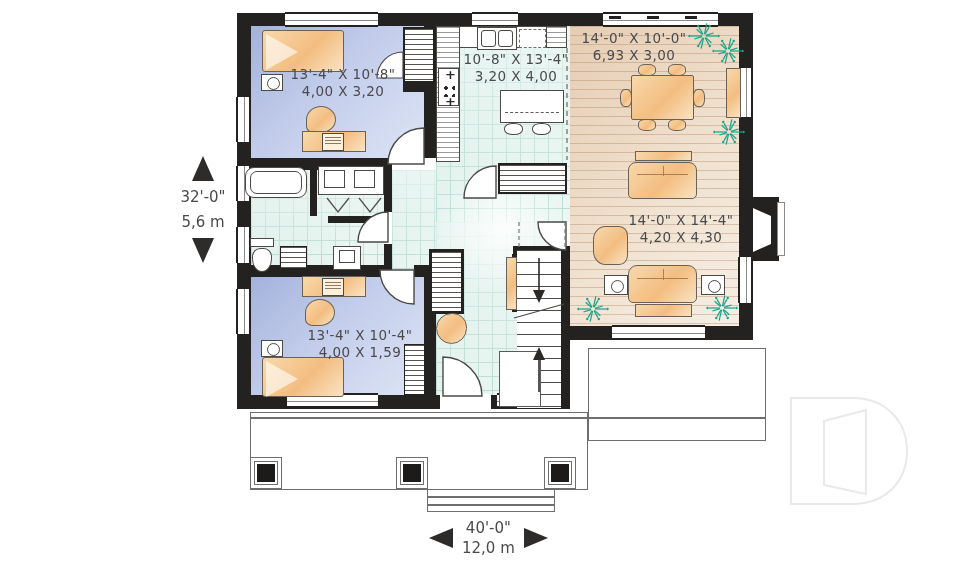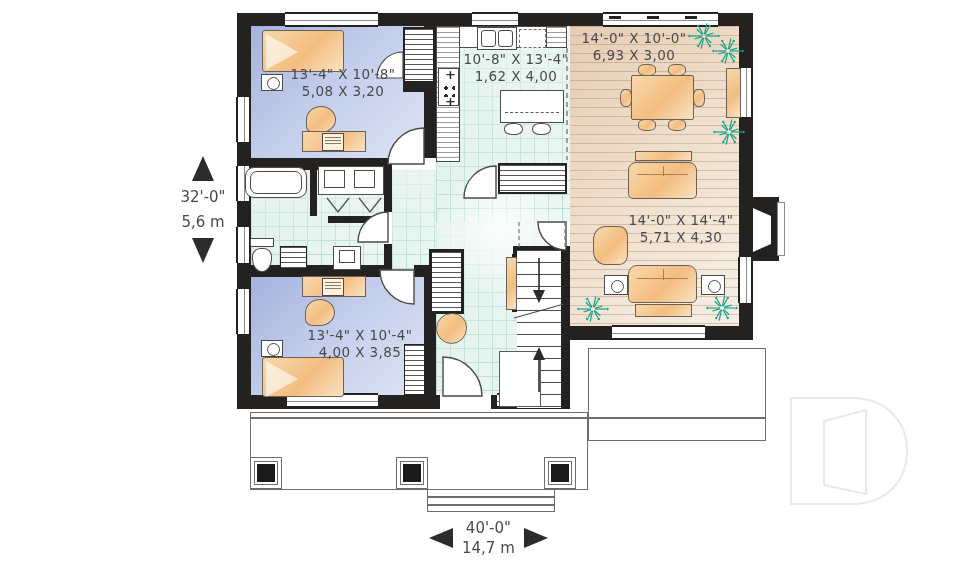--- a/index.html
+++ b/index.html
@@ -339,50 +339,50 @@
     <line x1="565" y1="222" x2="565" y2="248" stroke="#7a7a7a" stroke-width="1.2" stroke-dasharray="4,3"></line>
     <line x1="539" y1="258" x2="539" y2="292" stroke="#2c2a28" stroke-width="1.6"></line>
     <polygon points="533,290 545,290 539,303" fill="#2c2a28"></polygon>
     <line x1="539" y1="392" x2="539" y2="358" stroke="#2c2a28" stroke-width="1.6"></line>
     <polygon points="533,360 545,360 539,347" fill="#2c2a28"></polygon>
     <line x1="514" y1="318" x2="564" y2="304" stroke="#4c4a47" stroke-width="1.2"></line>
   </svg>
 
   <div class="rlabel" style="left:258px;top:66px;width:170px;">
     <span>13'-4" X 10'-8"</span>
-    <span>5,08 X 3,20</span>
+    <span>4,00 X 3,20</span>
   </div>
   <div class="rlabel" style="left:431px;top:51px;width:170px;">
     <span>10'-8" X 13'-4"</span>
-    <span>1,62 X 4,00</span>
+    <span>3,20 X 4,00</span>
   </div>
   <div class="rlabel" style="left:549px;top:30px;width:170px;">
     <span>14'-0" X 10'-0"</span>
     <span>6,93 X 3,00</span>
   </div>
   <div class="rlabel" style="left:596px;top:212px;width:170px;">
     <span>14'-0" X 14'-4"</span>
-    <span>5,71 X 4,30</span>
+    <span>4,20 X 4,30</span>
   </div>
   <div class="rlabel" style="left:275px;top:327px;width:170px;">
     <span>13'-4" X 10'-4"</span>
-    <span>4,00 X 3,85</span>
+    <span>4,00 X 1,59</span>
   </div>
 
   <div class="dimv" style="left:164px;top:156px;width:78px;">
     <div class="tri-up"></div>
     <span>32'-0"</span>
     <span>5,6 m</span>
     <div class="tri-down"></div>
   </div>
   <div class="dimh" style="left:429px;top:519px;">
     <div class="tri-left"></div>
     <div class="col">
       <span>40'-0"</span>
-      <span>14,7 m</span>
+      <span>12,0 m</span>
     </div>
     <div class="tri-right"></div>
   </div>
 
   <svg class="abs" style="left:786px;top:395px;" width="128" height="112" viewBox="0 0 128 112">
     <path d="M5,3 L66,3 C102,3 121,28 121,56 C121,84 102,109 66,109 L5,109 Z" fill="none" stroke="var(--logo,#e9e9e9)" stroke-width="2"></path>
     <path d="M38,26 L80,15 L80,99 L38,90 Z" fill="none" stroke="var(--logo,#e9e9e9)" stroke-width="2"></path>
   </svg>
 
 </div>

